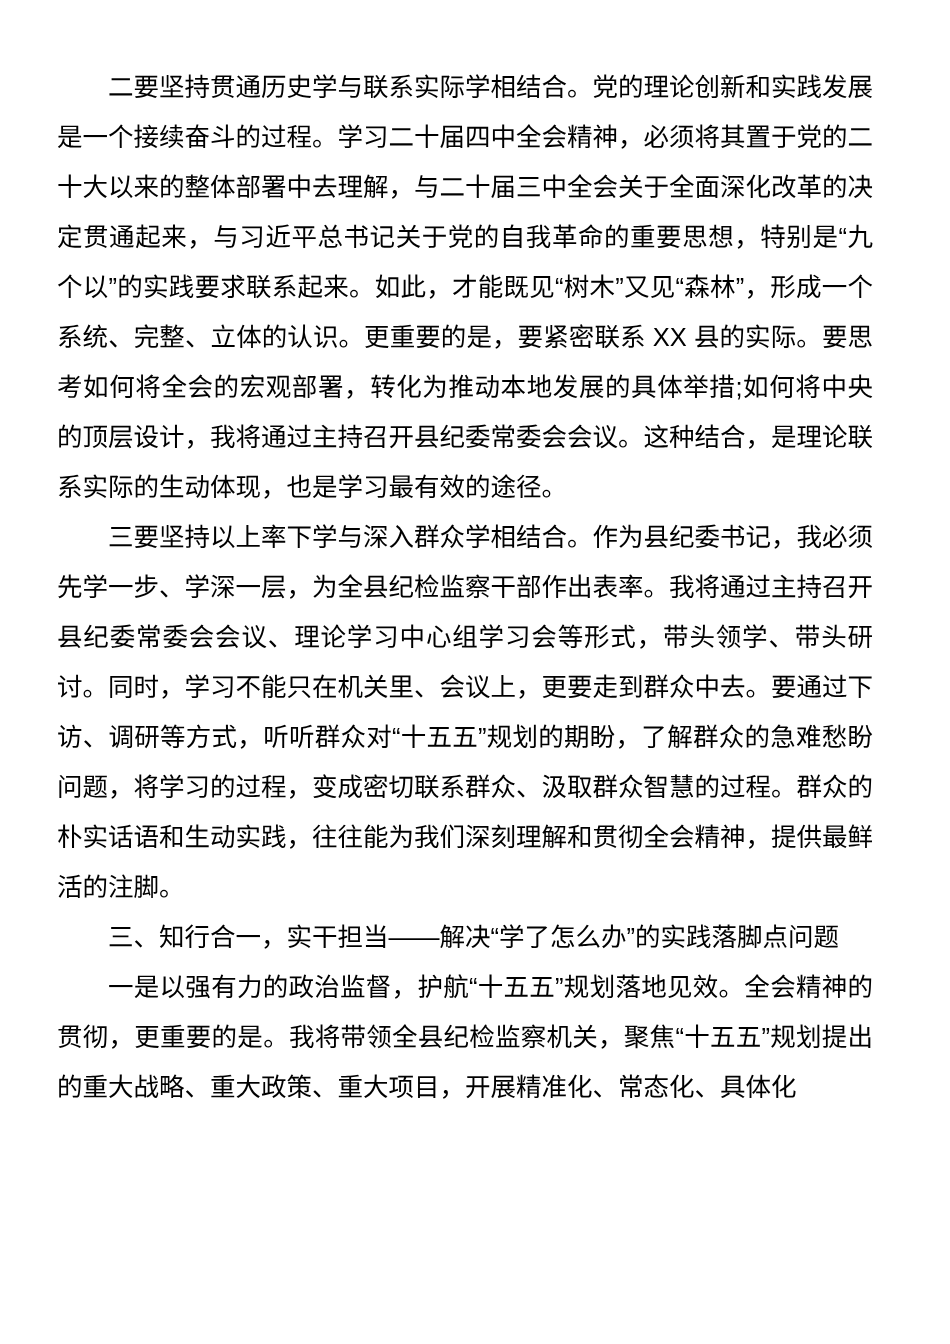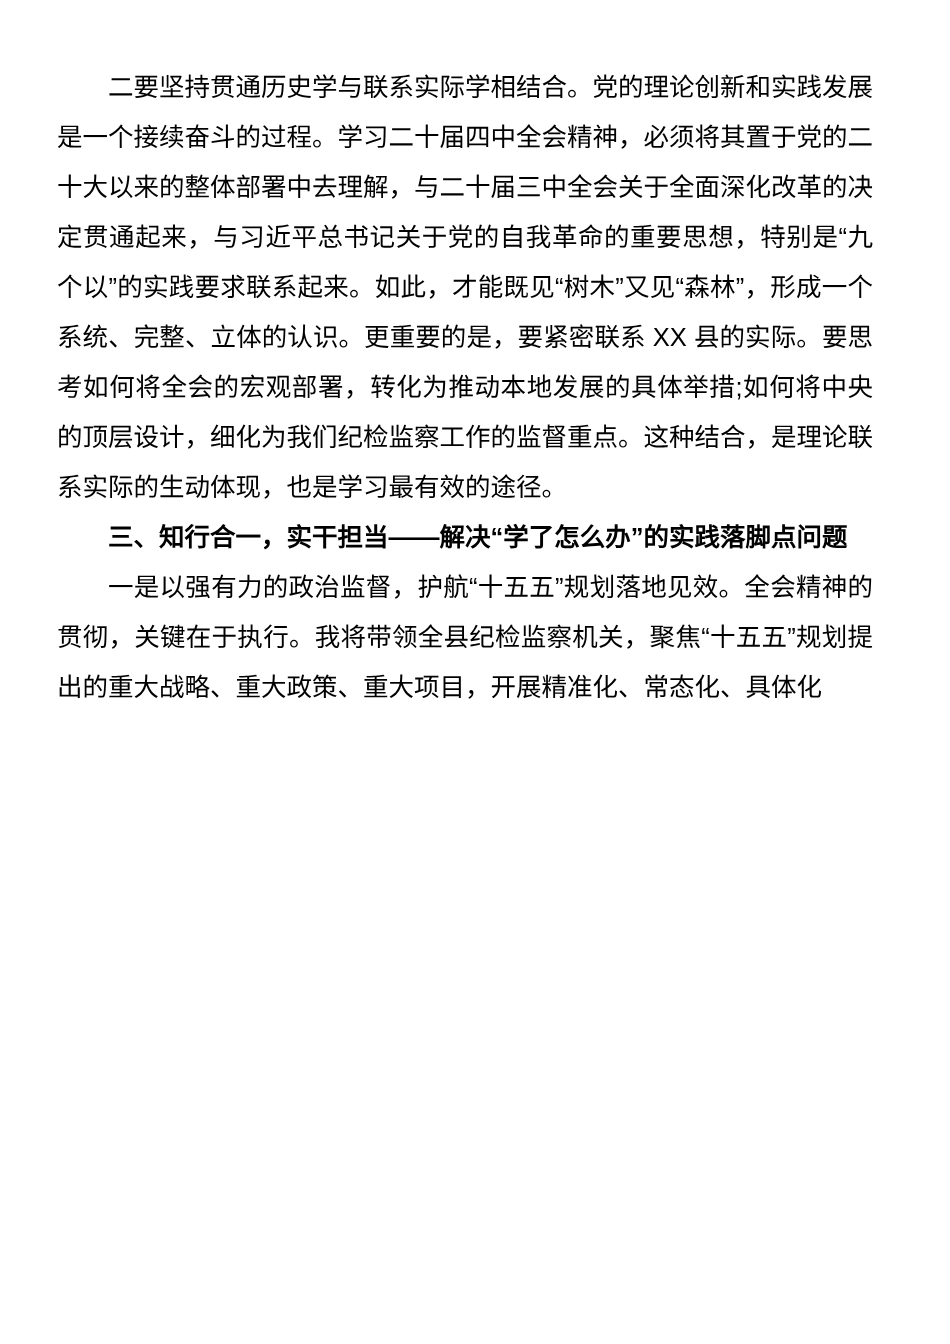--- a/index.html
+++ b/index.html
@@ -25,23 +25,24 @@
     color: #000000;
     font-size: 25.5px;
     line-height: 50px;
     text-align: justify;
     text-justify: inter-ideograph;
     text-indent: 2em;
     word-break: break-all;
     letter-spacing: 0px;
   }
   .para.heading {
-    font-weight: bold;
+    font-weight: normal;
   }
 </style>
 </head>
 <body>
 
 <div class="doc-page">
-  <p class="para">二要坚持贯通历史学与联系实际学相结合。党的理论创新和实践发展是一个接续奋斗的过程。学习二十届四中全会精神，必须将其置于党的二十大以来的整体部署中去理解，与二十届三中全会关于全面深化改革的决定贯通起来，与习近平总书记关于党的自我革命的重要思想，特别是“九个以”的实践要求联系起来。如此，才能既见“树木”又见“森林”，形成一个系统、完整、立体的认识。更重要的是，要紧密联系 XX 县的实际。要思考如何将全会的宏观部署，转化为推动本地发展的具体举措;如何将中央的顶层设计，细化为我们纪检监察工作的监督重点。这种结合，是理论联系实际的生动体现，也是学习最有效的途径。</p>
+  <p class="para">二要坚持贯通历史学与联系实际学相结合。党的理论创新和实践发展是一个接续奋斗的过程。学习二十届四中全会精神，必须将其置于党的二十大以来的整体部署中去理解，与二十届三中全会关于全面深化改革的决定贯通起来，与习近平总书记关于党的自我革命的重要思想，特别是“九个以”的实践要求联系起来。如此，才能既见“树木”又见“森林”，形成一个系统、完整、立体的认识。更重要的是，要紧密联系 XX 县的实际。要思考如何将全会的宏观部署，转化为推动本地发展的具体举措;如何将中央的顶层设计，我将通过主持召开县纪委常委会会议。这种结合，是理论联系实际的生动体现，也是学习最有效的途径。</p>
+  <p class="para">三要坚持以上率下学与深入群众学相结合。作为县纪委书记，我必须先学一步、学深一层，为全县纪检监察干部作出表率。我将通过主持召开县纪委常委会会议、理论学习中心组学习会等形式，带头领学、带头研讨。同时，学习不能只在机关里、会议上，更要走到群众中去。要通过下访、调研等方式，听听群众对“十五五”规划的期盼，了解群众的急难愁盼问题，将学习的过程，变成密切联系群众、汲取群众智慧的过程。群众的朴实话语和生动实践，往往能为我们深刻理解和贯彻全会精神，提供最鲜活的注脚。</p>
   <p class="para heading">三、知行合一，实干担当——解决“学了怎么办”的实践落脚点问题</p>
-  <p class="para">一是以强有力的政治监督，护航“十五五”规划落地见效。全会精神的贯彻，关键在于执行。我将带领全县纪检监察机关，聚焦“十五五”规划提出的重大战略、重大政策、重大项目，开展精准化、常态化、具体化</p>
+  <p class="para">一是以强有力的政治监督，护航“十五五”规划落地见效。全会精神的贯彻，更重要的是。我将带领全县纪检监察机关，聚焦“十五五”规划提出的重大战略、重大政策、重大项目，开展精准化、常态化、具体化</p>
 </div>
 
 </body></html>

